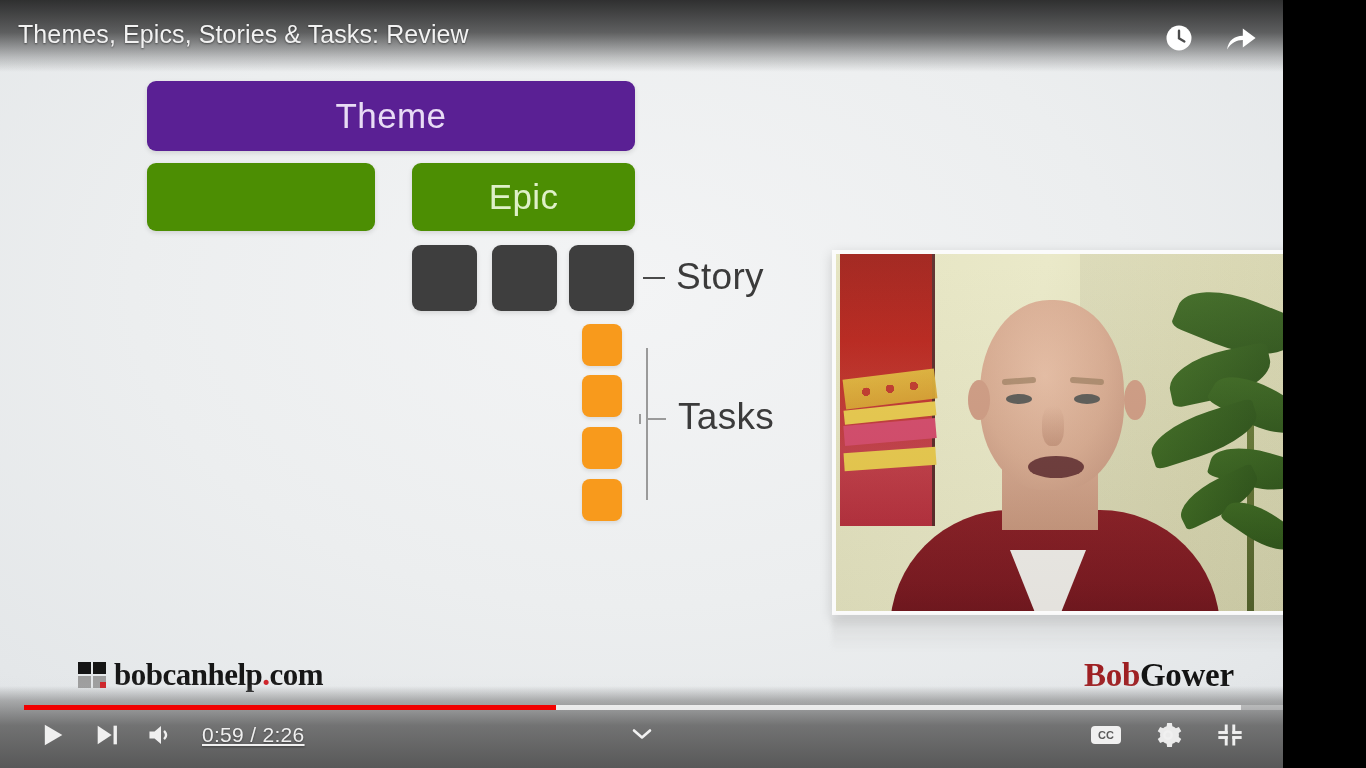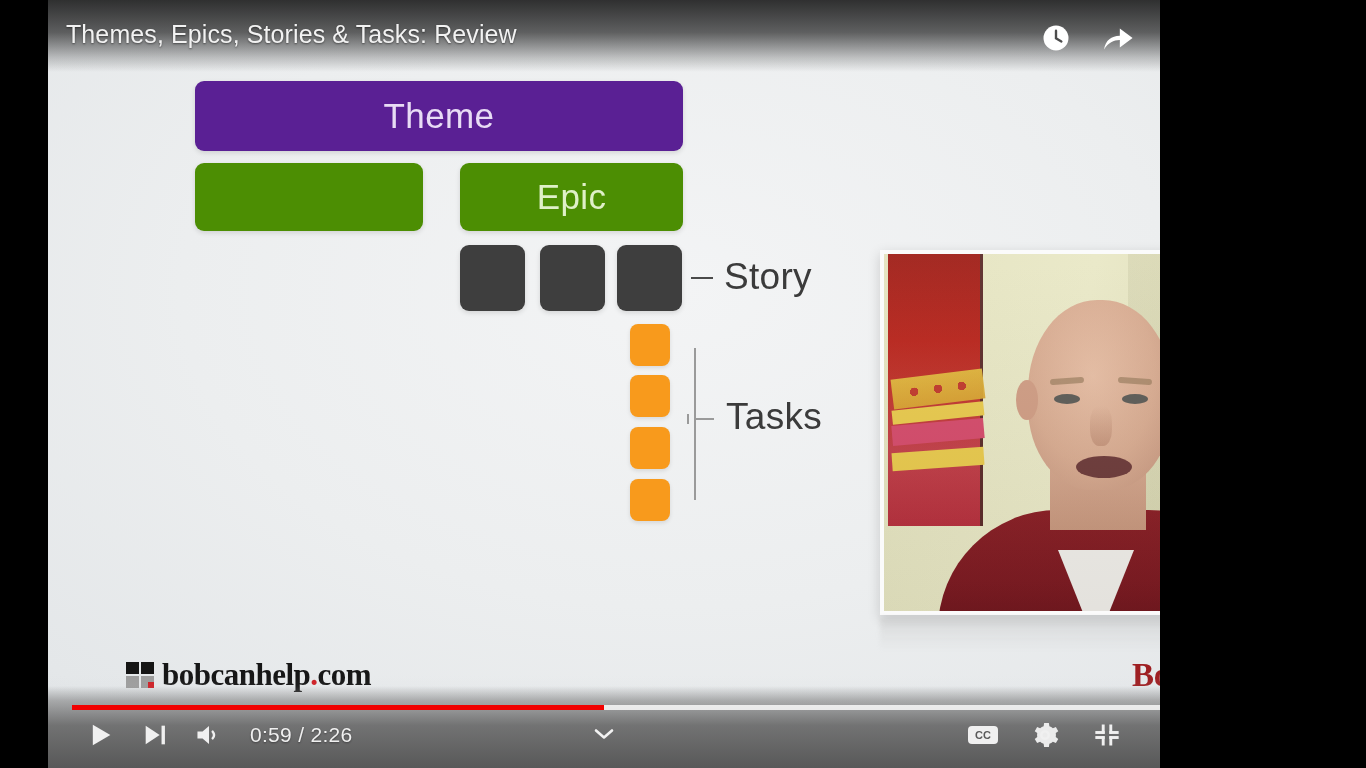--- a/index.html
+++ b/index.html
@@ -6,26 +6,25 @@
     margin: 0;
     padding: 0;
     background: #000;
   }
   body {
     font-family: "Liberation Sans", sans-serif;
   }
 
   #player {
     position: relative;
-    width: 1112px;
+    width: 1283px;
     height: 768px;
     overflow: hidden;
     background: #000;
     user-select: none;
-    margin-left: 48px;
   }
 
   
   .slide {
     position: absolute;
     left: 0; top: 0;
     width: 1366px;
     height: 768px;
     background:
       radial-gradient(ellipse 1100px 700px at 46% 38%, #f3f4f5 0%, #eceeef 45%, #e4e7e9 78%, #dcdfe2 100%);
@@ -363,20 +362,21 @@
     display: flex; align-items: center; justify-content: center;
     cursor: pointer;
   }
   .time-display {
     color: #f0f0f0;
     font-size: 21px;
     margin-left: 14px;
     letter-spacing: 0.3px;
     text-shadow: 0 1px 2px rgba(0,0,0,0.4);
     white-space: nowrap;
+    text-decoration: underline;
   }
   .expand-chevron {
     position: absolute; left: 50%; transform: translateX(-50%);
     bottom: 20px;
     width: 46px; height: 28px;
     display: flex; align-items: center; justify-content: center;
     cursor: pointer;
   }
 </style>
 </head>

